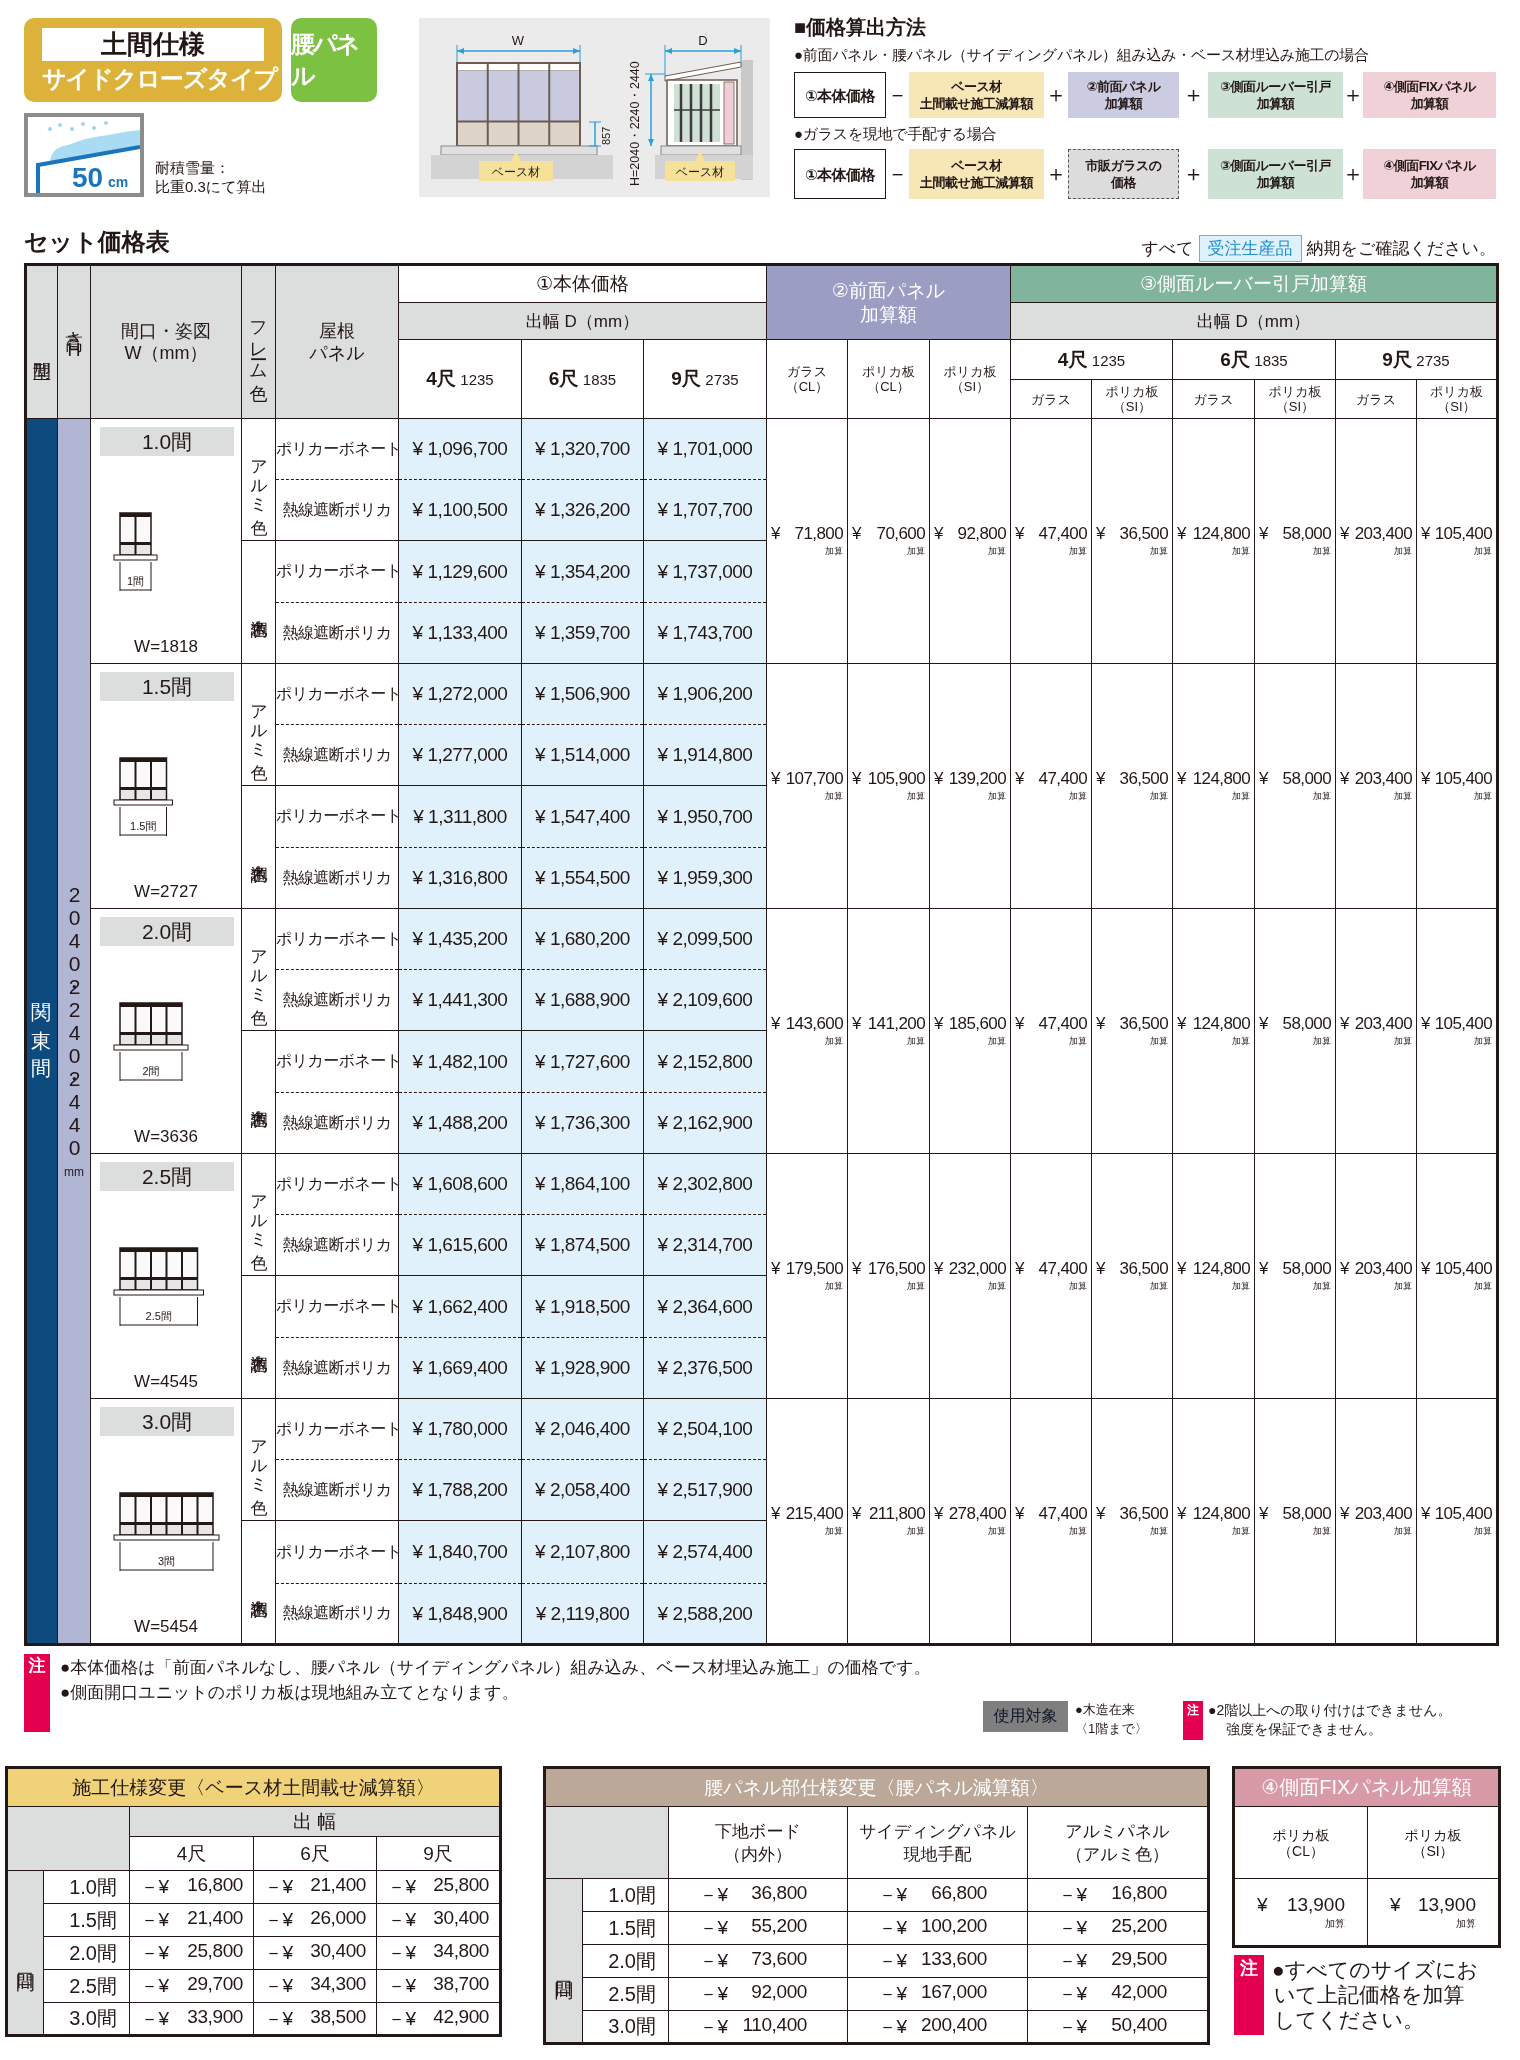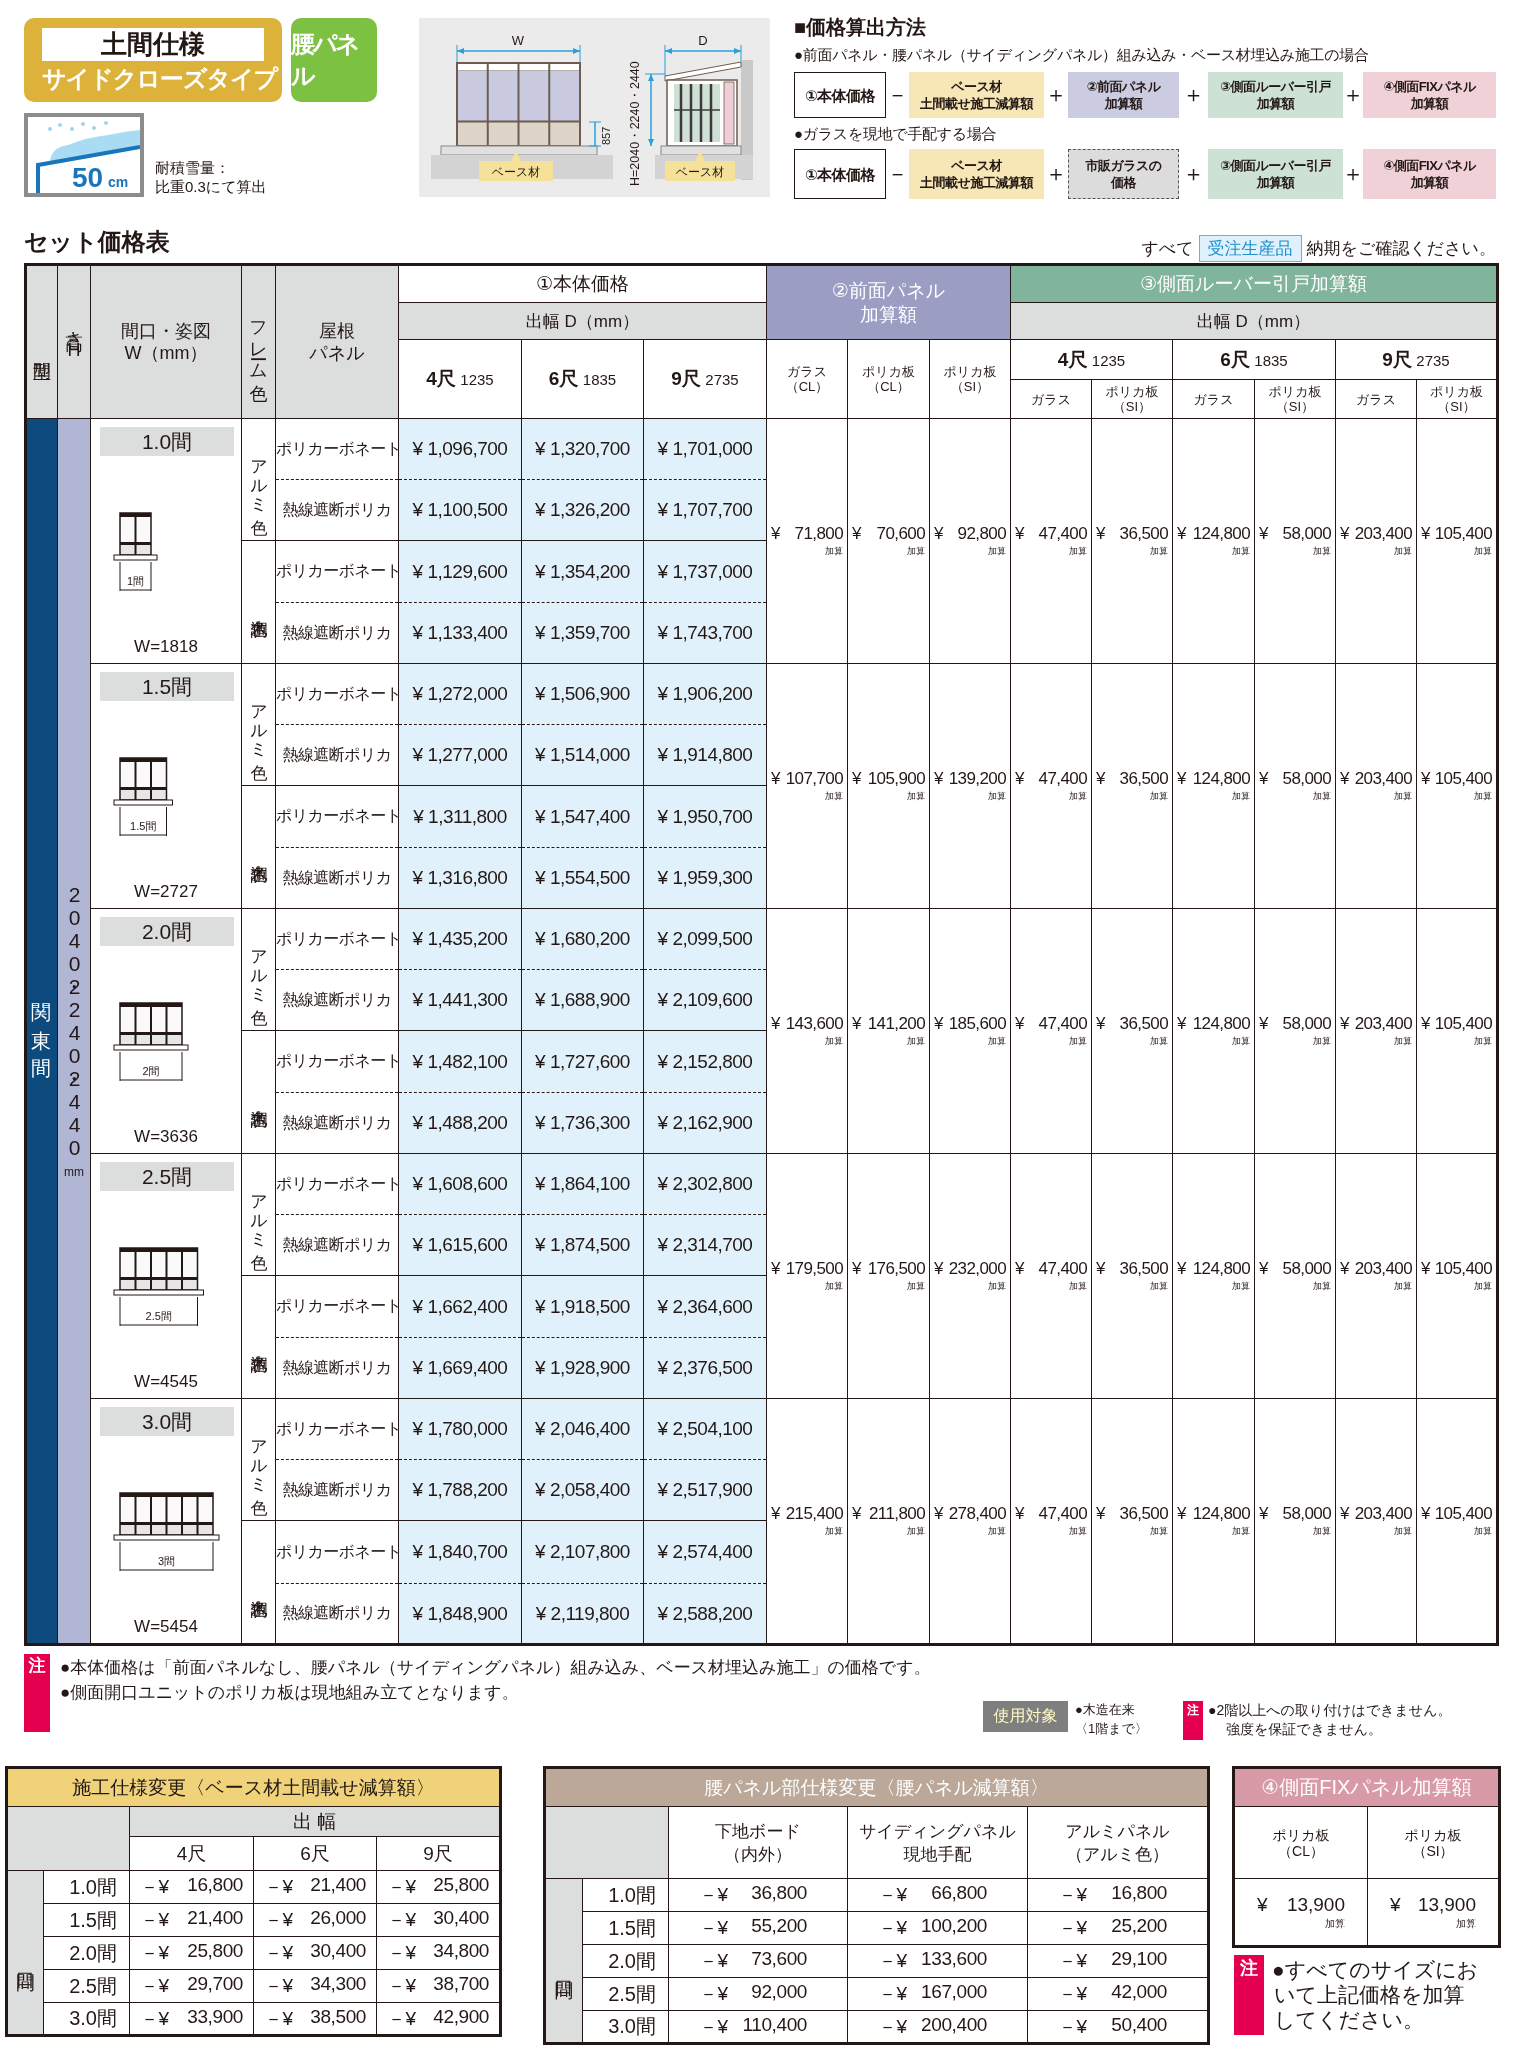--- a/index.html
+++ b/index.html
@@ -67,21 +67,21 @@
 .dtop{border-top-style:dashed !important;}
 .c-add{background:#fff;}
 .addv{position:relative;height:34px;}
 .yen{position:absolute;left:4px;top:0;font-size:17px;}
 .amt{position:absolute;right:4px;top:0;font-size:17px;letter-spacing:-0.6px;}
 .addl{position:absolute;right:4px;top:21px;font-size:9px;}
 
 
 .chu{background:#e4004f;color:#fff;font-weight:bold;text-align:center;}
 .note-line{font-size:17px;line-height:25px;white-space:nowrap;}
-.usage-box{background:#7f7f7f;color:#fef9c3;font-size:16px;display:flex;align-items:center;justify-content:center;}
+.usage-box{background:#7f7f7f;color:#0f172a;font-size:16px;display:flex;align-items:center;justify-content:center;}
 .small-line{font-size:13px;line-height:19px;white-space:nowrap;}
 
 
 .bt{position:absolute;border-collapse:collapse;table-layout:fixed;border:3px solid #231815;}
 .bt th,.bt td{border:1.5px solid #231815;padding:0;text-align:center;vertical-align:middle;font-weight:normal;}
 .tt-yellow{background:#efd27a;font-size:19px;}
 .tt-brown{background:#bba898;color:#fff;font-size:19px;}
 .tt-pink{background:#d99aa8;color:#fff;font-size:20px;}
 .bdepth{font-size:19px;}
 .bsize{font-size:20px;text-align:right !important;padding-right:12px !important;}
@@ -1127,21 +1127,21 @@
         </td>
   <td>
           <div class="vrow" style="padding:0 40px 0 30px;">
             <span>－¥</span>
             <span>133,600</span>
           </div>
         </td>
   <td>
           <div class="vrow" style="padding:0 40px 0 30px;">
             <span>－¥</span>
-            <span>29,100</span>
+            <span>29,500</span>
           </div>
         </td>
 </tr>
 <tr style="height:33px">
   <td class="bsize">2.5間</td>
   <td>
           <div class="vrow" style="padding:0 40px 0 30px;">
             <span>－¥</span>
             <span>92,000</span>
           </div>

